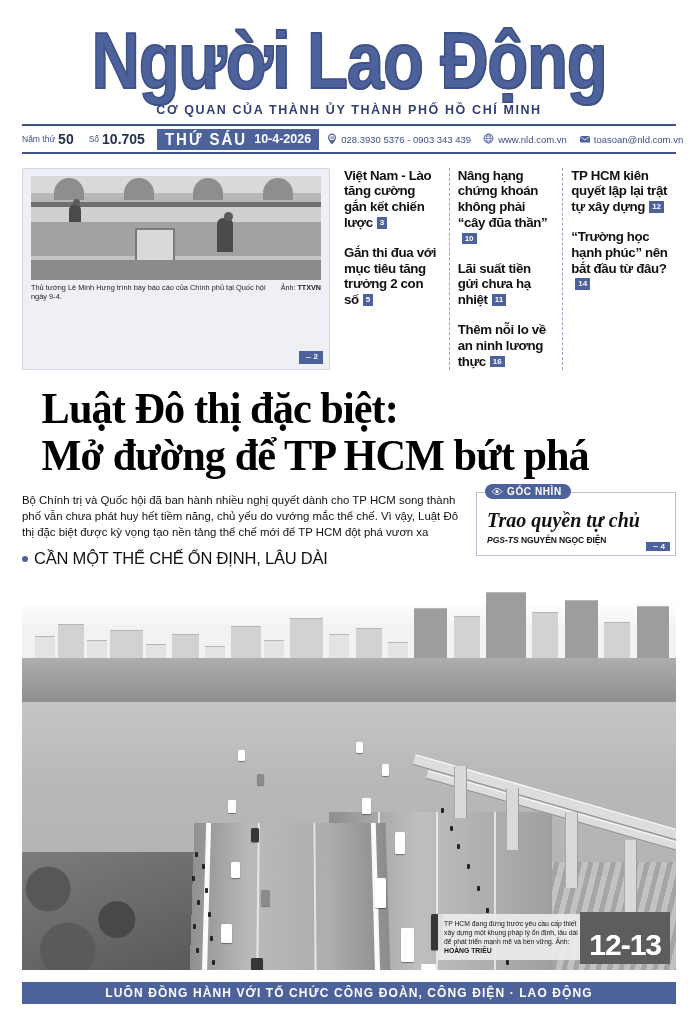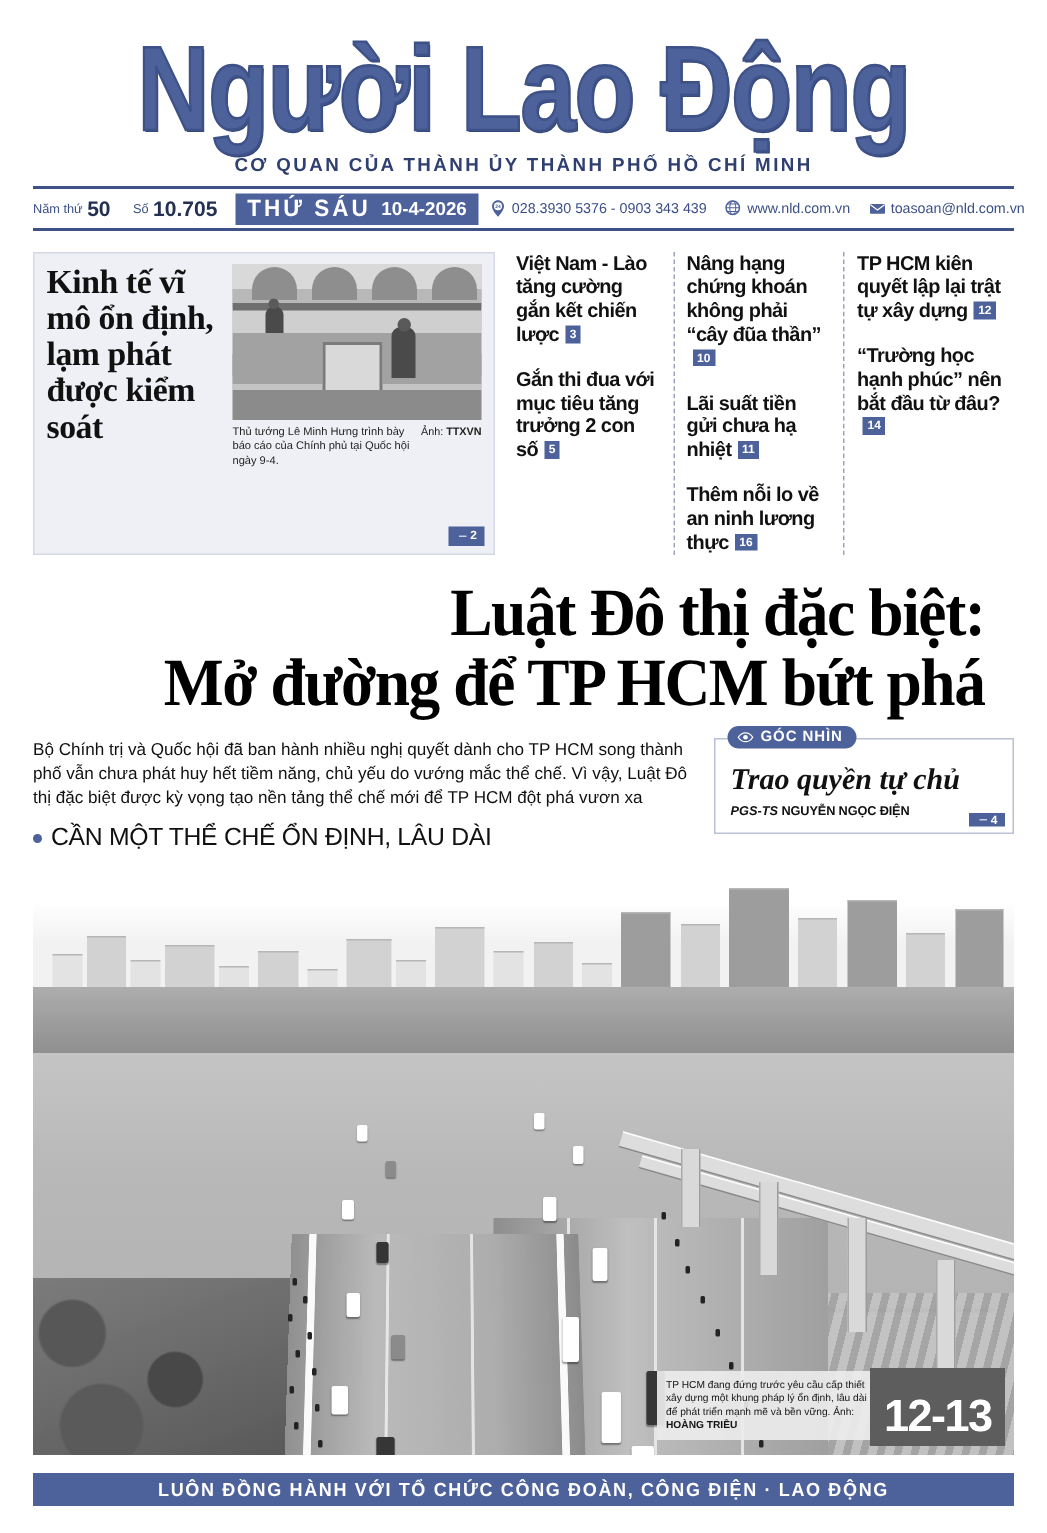--- a/index.html
+++ b/index.html
@@ -127,21 +127,21 @@
   }
   .brief:last-child { margin-bottom:0; }
   .nbadge {
     display:inline-block; background:#4d619b; color:#fff;
     font-size:8px; font-weight:bold; padding:0 3px;
     vertical-align: 2px; margin-left:4px; line-height:1.45;
     letter-spacing:0;
   }
 
   
-  .hl-wrap { padding: 16px 22px 0 22px; text-align:right; }
+  .hl-wrap { padding: 16px 22px 0 22px; text-align:left; }
   .hl {
     font-family: "Liberation Serif", serif;
     font-weight: bold;
     color:#000;
     line-height: 1.0;
     letter-spacing:-1px;
   }
   .hl .l1 { font-size:45px; display:block; transform:scaleX(0.94); }
   .hl .l2 { font-size:45px; display:block; transform:scaleX(0.94); margin-top:2px; }
 
@@ -315,21 +315,20 @@
           <span>toasoan@nld.com.vn</span>
         </span>
       </span>
     </div>
     <div class="rule-bot"></div>
   </div>
 
   <div class="top-sec">
 
     <div class="promo-box">
-      <div class="promo-hl">Kinh tế vĩ mô ổn định, lạm phát được kiểm soát</div>
       <div class="promo-right">
         <div class="promo-photo">
           <div class="pp-arch" style="left:8%"></div>
           <div class="pp-arch" style="left:32%"></div>
           <div class="pp-arch" style="left:56%"></div>
           <div class="pp-arch" style="left:80%"></div>
           <div class="pp-rail"></div>
           <div class="pp-desk"></div>
           <div class="pp-podium"></div>
           <div class="pp-person" style="left:64%; top:42px; height:34px;"></div>

